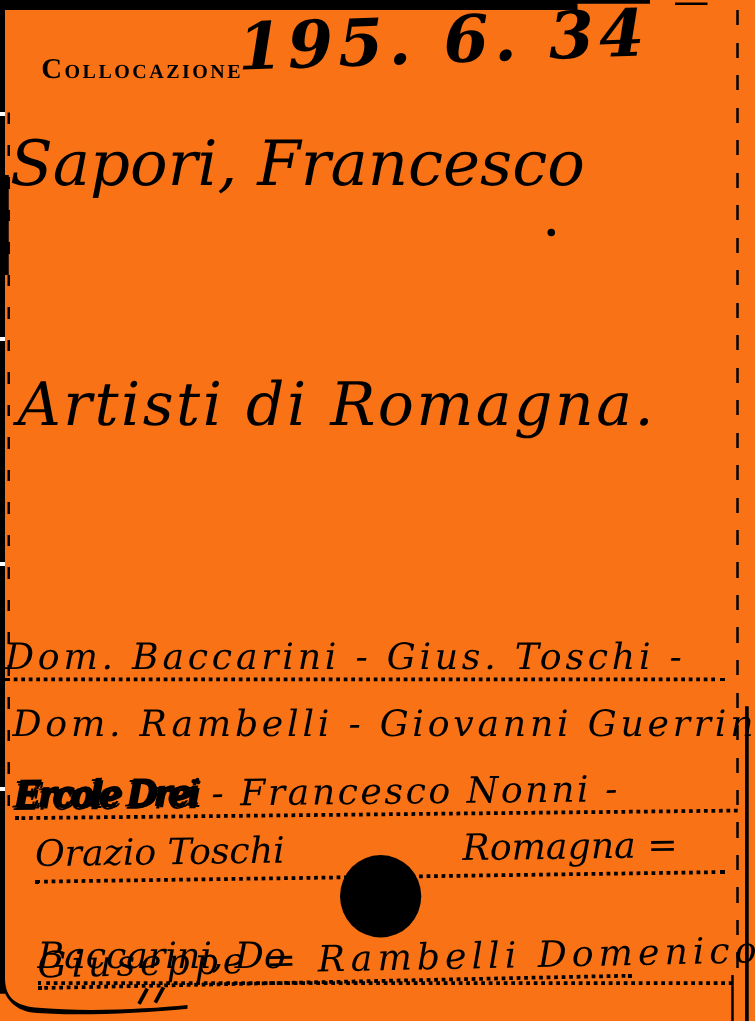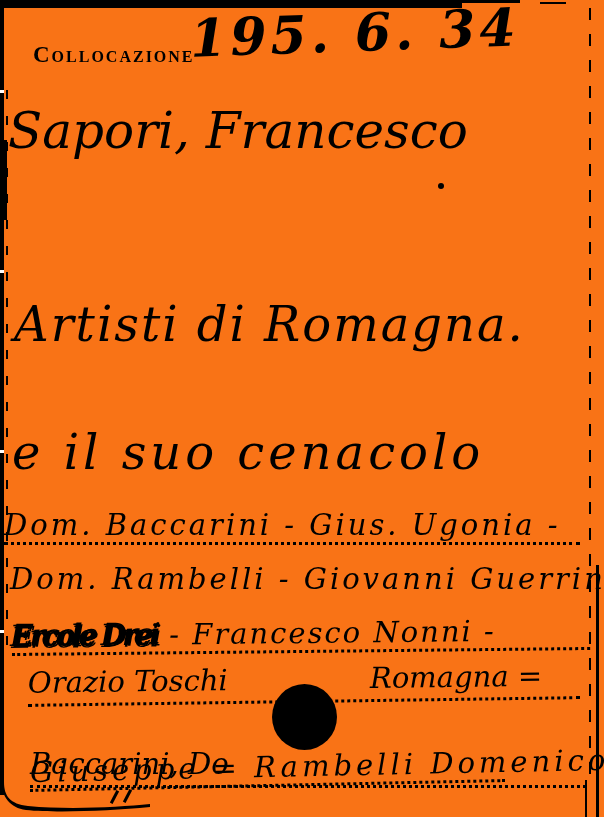--- a/index.html
+++ b/index.html
@@ -93,23 +93,22 @@
   <div class="slash s2"></div>
   <div class="stray-dot"></div>
   <div class="hole"></div>
 
   <div class="colloc">Collocazione</div>
   <div class="hand callnum">195. 6. 34</div>
 
   <div class="hand author">Sapori, Francesco</div>
 
   <div class="hand title1">Artisti di Romagna.</div>
-  <div class="hand title3">e il suo cenacolo</div>
 
-  <div class="note n1">Dom. Baccarini - Gius. Ugonia -</div>
+  <div class="note n1">Dom. Baccarini - Gius. Toschi -</div>
   <div class="note n2">Dom. Rambelli - Giovanni Guerrini</div>
   <div class="note n3 dotted"><span class="overstrike">Ercole Drei</span><span> - Francesco Nonni -</span></div>
   <div class="note n4 dotted pos-rel">
     <span>Orazio Toschi</span>
     <span class="right">Romagna =</span>
   </div>
   <div class="note n5 dotted pos-rel">
     <span>Baccarini, Do</span>
   </div>
   <div class="note n6 dotted">Giuseppe = Rambelli Domenico -</div>

